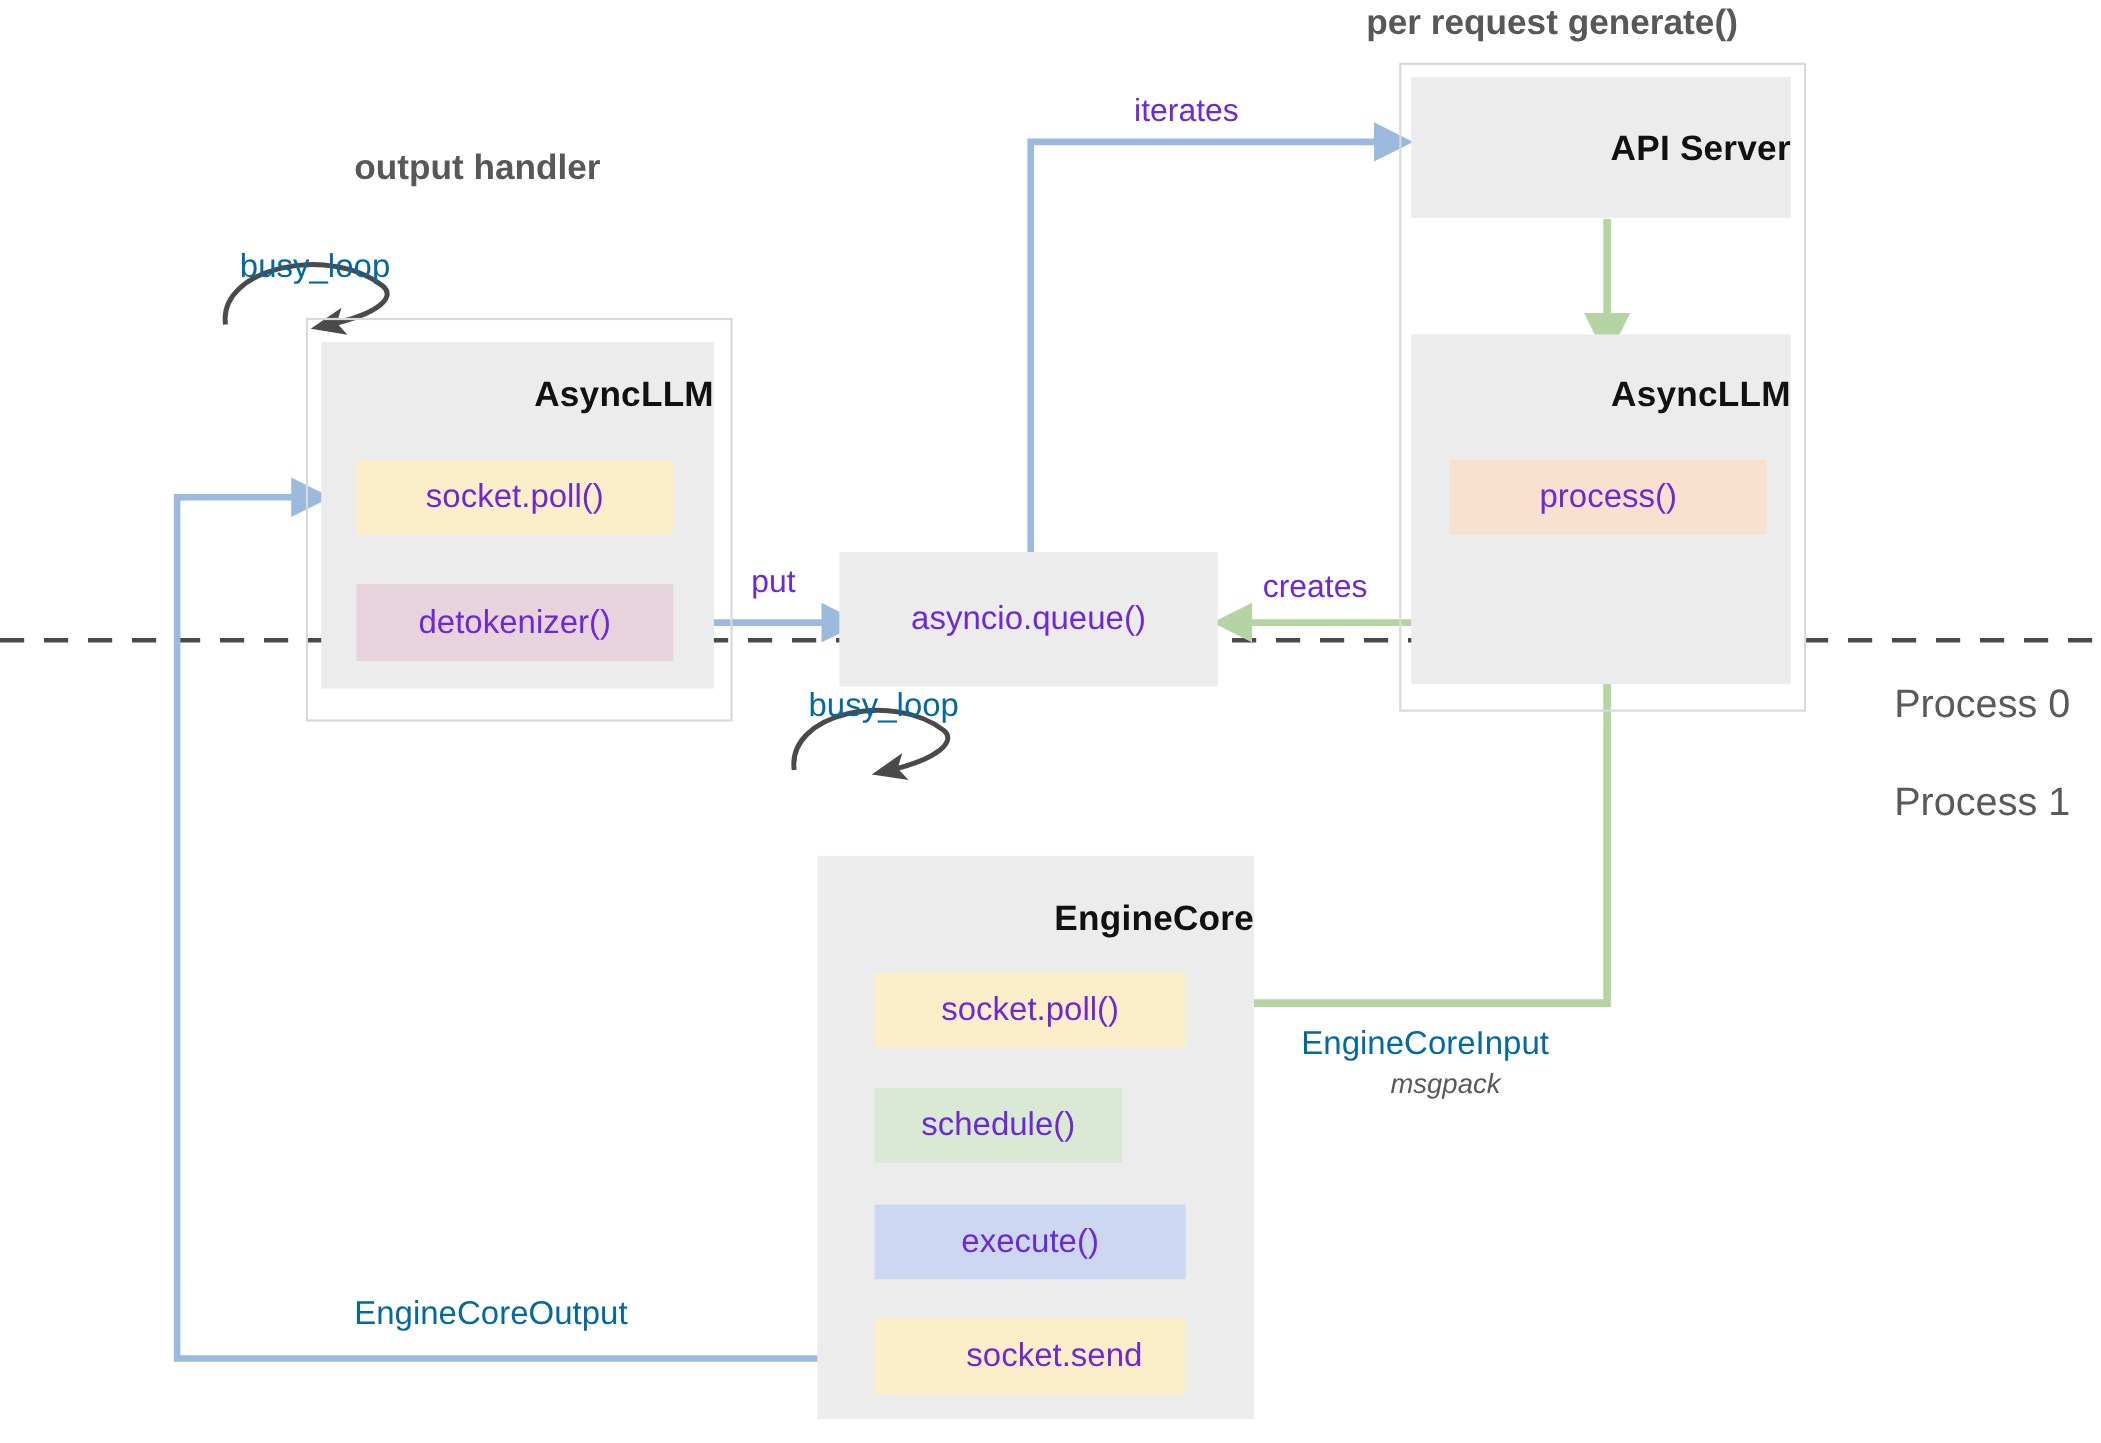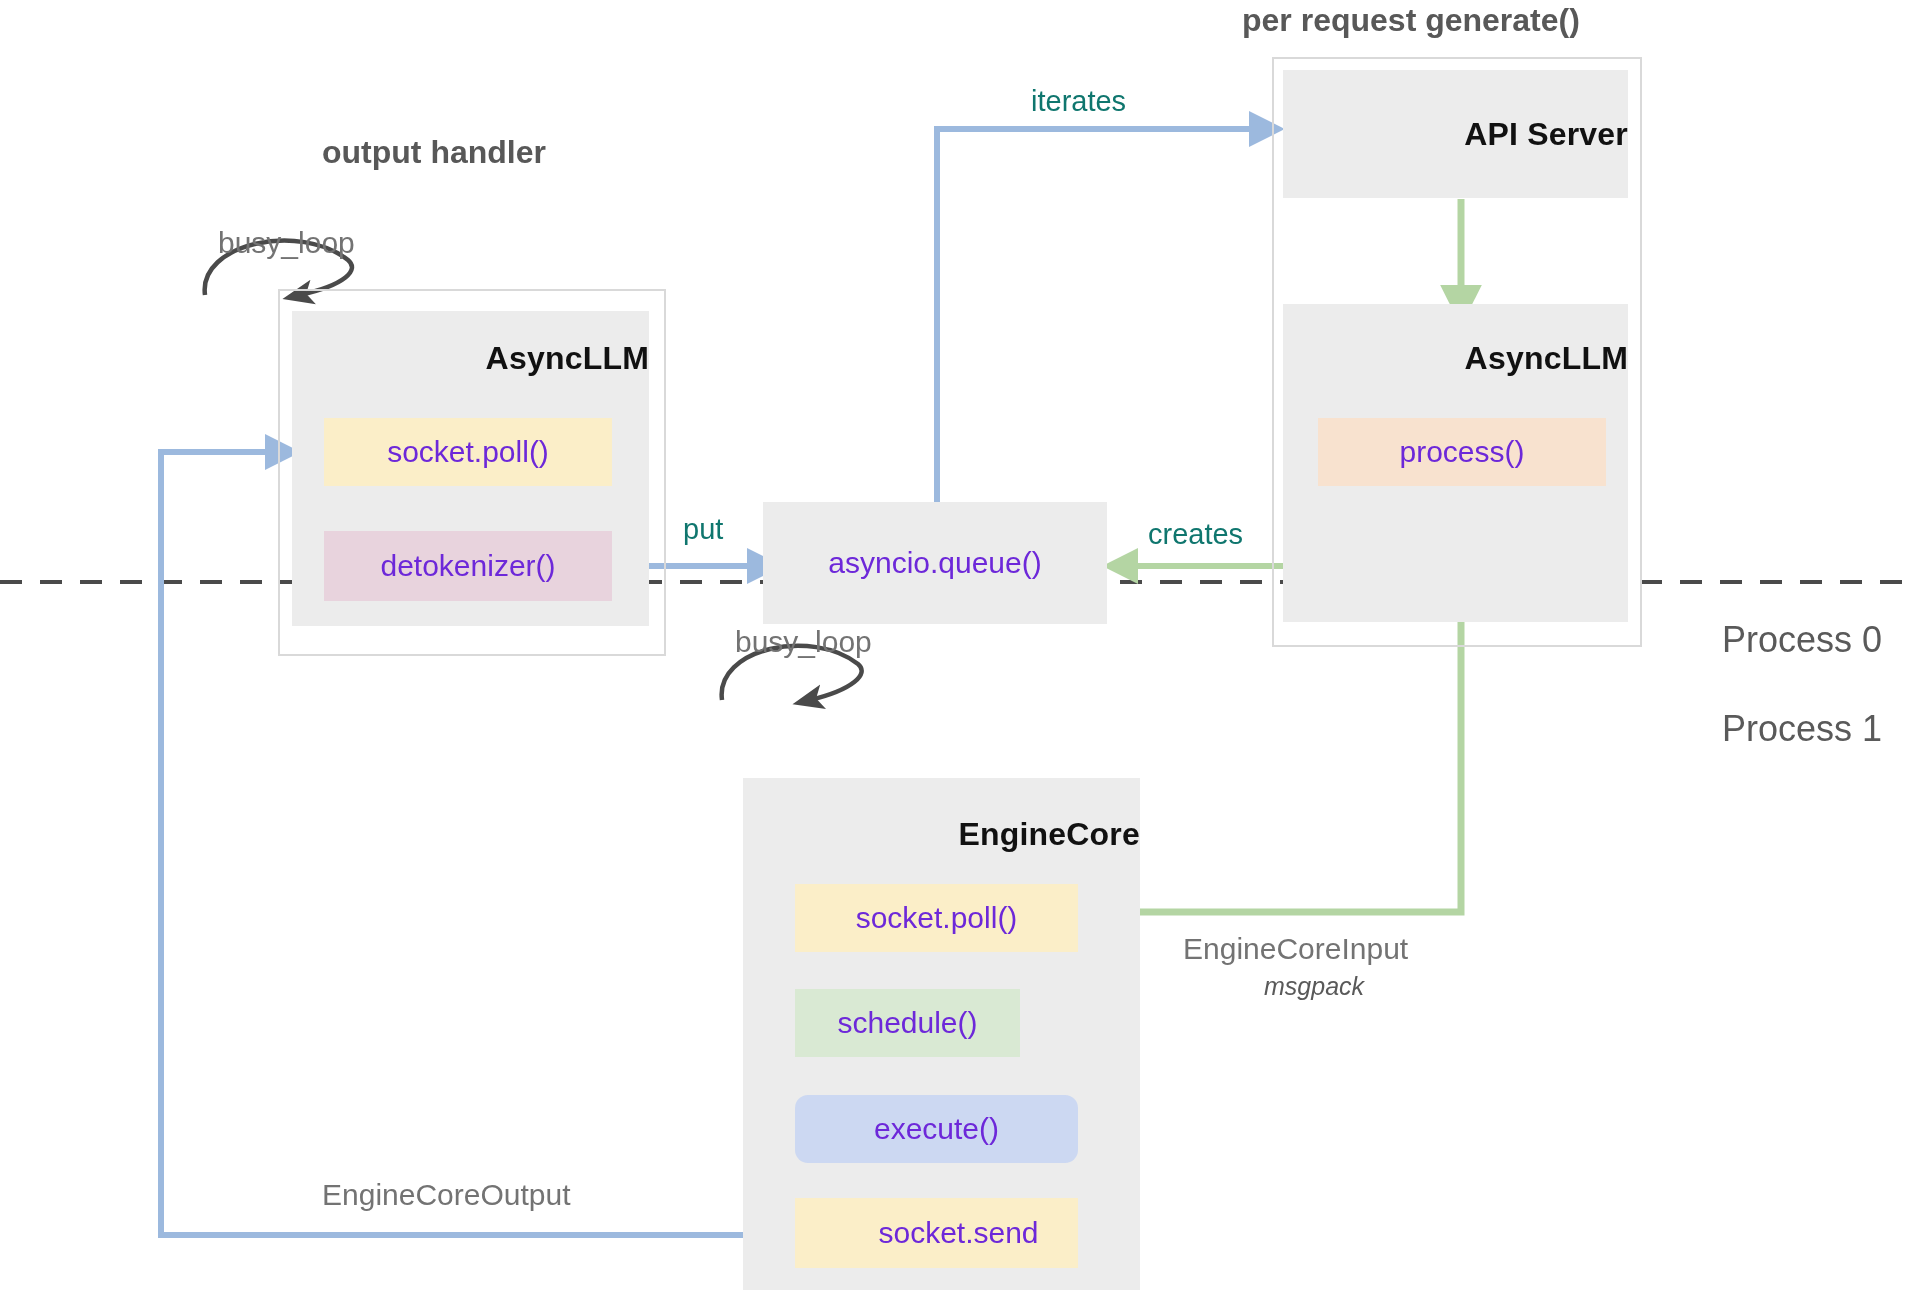--- a/index.html
+++ b/index.html
@@ -55,40 +55,40 @@
   .caption-bold {
     position: absolute;
     font-weight: bold;
     font-size: 32px;
     color: #585858;
     white-space: nowrap;
   }
   .caption-small {
     position: absolute;
     font-size: 30px;
-    color: #737373;
+    color: #0369a1;
     white-space: nowrap;
   }
   .caption-italic {
     position: absolute;
     font-size: 25px;
     font-style: italic;
     color: #595959;
     white-space: nowrap;
   }
   .process-label {
     position: absolute;
     font-size: 36px;
     color: #5a5a5a;
     white-space: nowrap;
   }
   .edge-label {
     position: absolute;
     font-size: 29px;
-    color: #0f766e;
+    color: #6d28d9;
     white-space: nowrap;
   }
 </style>
 </head>
 <body>
 
 <div id="canvas">
 
   <svg id="svg-layer" viewBox="0 0 1910 1312" xmlns="http://www.w3.org/2000/svg">
     <defs>
@@ -162,21 +162,21 @@
 
 
   <div class="grey-box" style="left:743px; top:778px; width:397px; height:512px;"></div>
 
   <div class="box-title" style="left:743px; top:816px; width:397px;">EngineCore</div>
 
   <div class="chip" style="left:795px; top:884px; width:283px; height:68px; background:#fbeec8;">socket.poll()</div>
 
   <div class="chip" style="left:795px; top:989px; width:225px; height:68px; background:#d9e9d3;">schedule()</div>
 
-  <div class="chip" style="left:795px; top:1095px; width:283px; height:68px; background:#ccd8f2;border-radius:13px;">execute()</div>
+  <div class="chip" style="left:795px; top:1095px; width:283px; height:68px; background:#ccd8f2;">execute()</div>
 
   <div class="chip" style="left:795px; top:1198px; width:283px; height:70px; background:#fbeec8;padding-left:44px;">socket.send</div>
 
   <div class="caption-small" style="left:735px; top:625px;">busy_loop</div>
 
   <div class="caption-small" style="left:1183px; top:932px;">EngineCoreInput</div>
   <div class="caption-italic" style="left:1264px; top:972px;">msgpack</div>
 
   <div class="caption-small" style="left:322px; top:1178px;">EngineCoreOutput</div>
 

